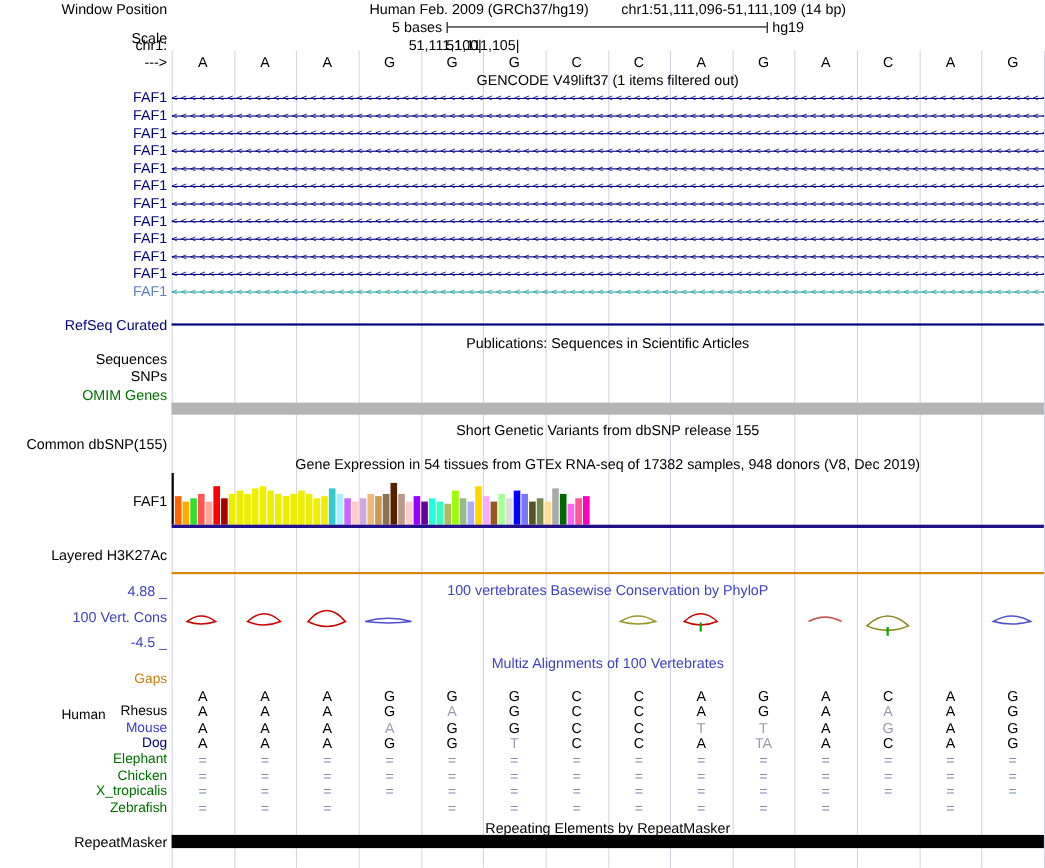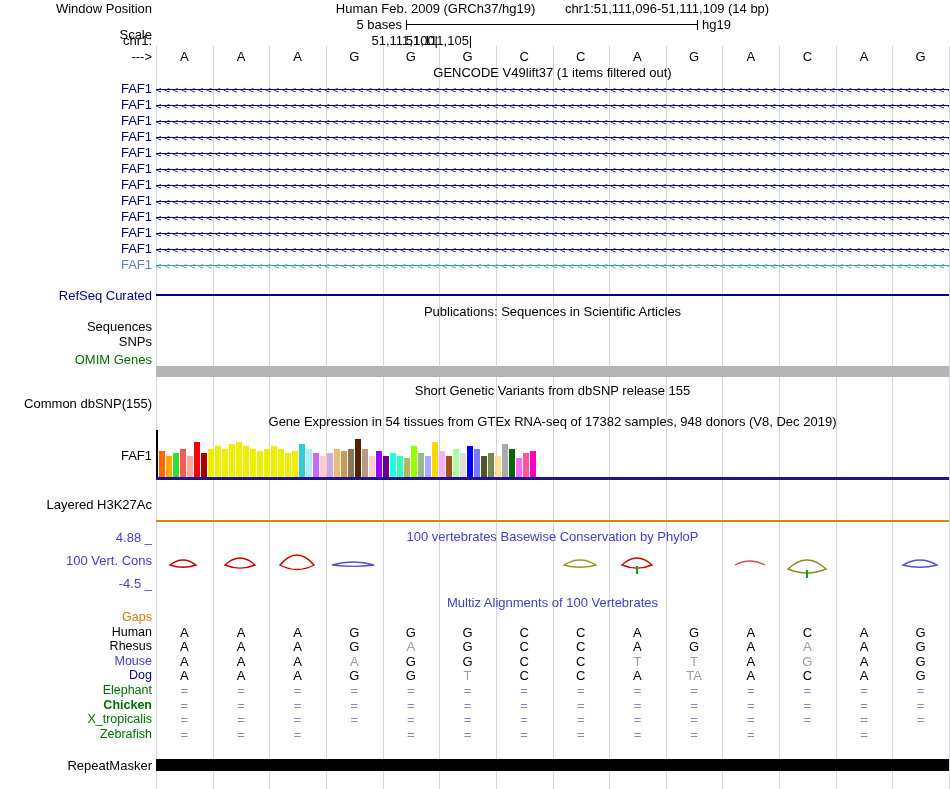--- a/index.html
+++ b/index.html
@@ -168,20 +168,21 @@
       <path d="M 466 22 Q 481 8 496 22 Q 481 28.3 466 22 Z" fill="none" stroke="#cc0000" stroke-width="1.4"></path>
       <line x1="481" x2="481" y1="23" y2="31" stroke="#00aa00" stroke-width="2"></line>
       <path d="M 579 22 Q 594 14 609 22" fill="none" stroke="#cc5555" stroke-width="1.4"></path>
       <path d="M 632 26 Q 651 8 670 26 Q 651 34.1 632 26 Z" fill="none" stroke="#8a8a22" stroke-width="1.4"></path>
       <line x1="651" x2="651" y1="27" y2="35" stroke="#00aa00" stroke-width="2"></line>
       <path d="M 747 22 Q 764 12 781 22 Q 764 26.5 747 22 Z" fill="none" stroke="#5050cc" stroke-width="1.4"></path>
     </svg>
 
   <div class="ctr t-blue" style="top:595px">Multiz Alignments of 100 Vertebrates</div>
 
+  <div class="ctr" style="top:745px">Repeating Elements by RepeatMasker</div>
   <div class="lbl" style="top:758px">RepeatMasker</div>
   <div id="rmsk-bar"></div>
 
 <div class="vline" style="left: 156px;"></div>
     <div class="vline" style="left: 212.64px;"></div>
     <div class="vline" style="left: 269.29px;"></div>
     <div class="vline" style="left: 325.93px;"></div>
     <div class="vline" style="left: 382.57px;"></div>
     <div class="vline" style="left: 439.21px;"></div>
     <div class="vline" style="left: 495.86px;"></div>
@@ -263,21 +264,21 @@
       <span style="color: rgb(0, 0, 0);"></span>
       <span style="color: rgb(0, 0, 0);"></span>
       <span style="color: rgb(0, 0, 0);"></span>
       <span style="color: rgb(0, 0, 0);"></span>
       <span style="color: rgb(0, 0, 0);"></span>
       <span style="color: rgb(0, 0, 0);"></span>
       <span style="color: rgb(0, 0, 0);"></span>
       <span style="color: rgb(0, 0, 0);"></span>
       <span style="color: rgb(0, 0, 0);"></span>
     </div>
-    <div class="mz-lbl" style="top: 625px; color: rgb(0, 0, 0);">Human</div>
+    <div class="mz-lbl" style="top: 643px; color: rgb(0, 0, 0); text-align: center;">Human</div>
     <div class="mz-row" style="top: 625px;">
       <span style="color: rgb(0, 0, 0);">A</span>
       <span style="color: rgb(0, 0, 0);">A</span>
       <span style="color: rgb(0, 0, 0);">A</span>
       <span style="color: rgb(0, 0, 0);">G</span>
       <span style="color: rgb(0, 0, 0);">G</span>
       <span style="color: rgb(0, 0, 0);">G</span>
       <span style="color: rgb(0, 0, 0);">C</span>
       <span style="color: rgb(0, 0, 0);">C</span>
       <span style="color: rgb(0, 0, 0);">A</span>
@@ -348,21 +349,21 @@
       <span style="color: rgb(125, 143, 179);">=</span>
       <span style="color: rgb(125, 143, 179);">=</span>
       <span style="color: rgb(125, 143, 179);">=</span>
       <span style="color: rgb(125, 143, 179);">=</span>
       <span style="color: rgb(125, 143, 179);">=</span>
       <span style="color: rgb(125, 143, 179);">=</span>
       <span style="color: rgb(125, 143, 179);">=</span>
       <span style="color: rgb(125, 143, 179);">=</span>
       <span style="color: rgb(125, 143, 179);">=</span>
     </div>
-    <div class="mz-lbl" style="top: 698px; color: rgb(0, 112, 0); font-weight: bold;">Chicken</div>
+    <div class="mz-lbl" style="top: 698px; color: rgb(0, 112, 0);">Chicken</div>
     <div class="mz-row" style="top: 698px;">
       <span style="color: rgb(125, 143, 179);">=</span>
       <span style="color: rgb(125, 143, 179);">=</span>
       <span style="color: rgb(125, 143, 179);">=</span>
       <span style="color: rgb(125, 143, 179);">=</span>
       <span style="color: rgb(125, 143, 179);">=</span>
       <span style="color: rgb(125, 143, 179);">=</span>
       <span style="color: rgb(125, 143, 179);">=</span>
       <span style="color: rgb(125, 143, 179);">=</span>
       <span style="color: rgb(125, 143, 179);">=</span>

